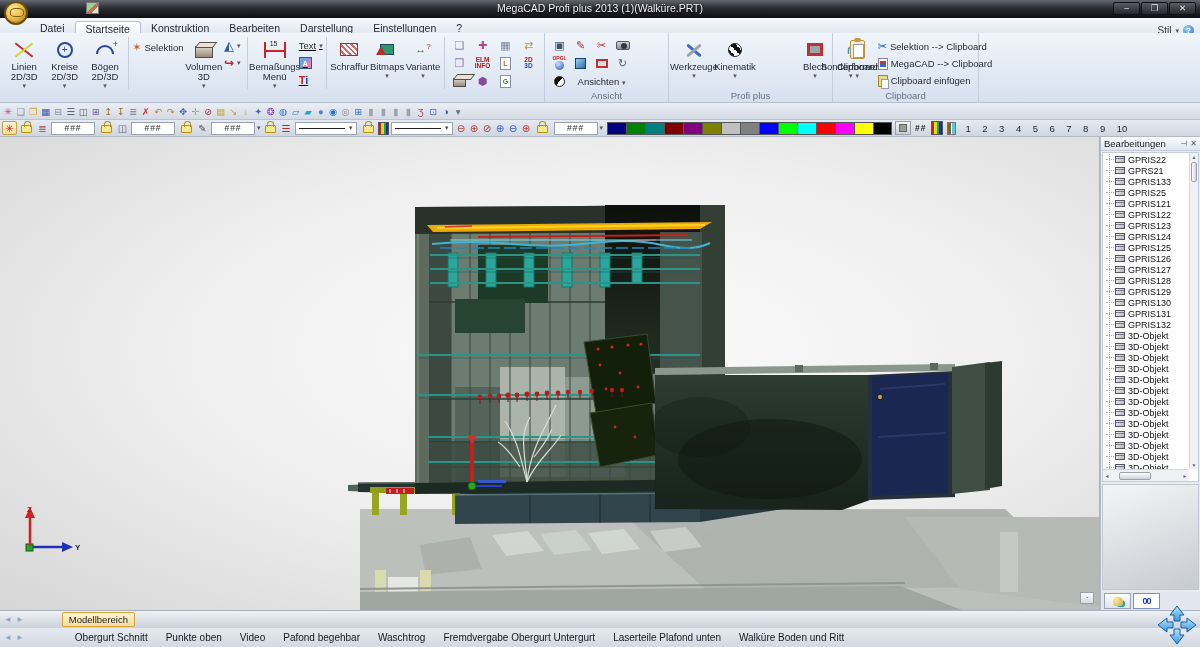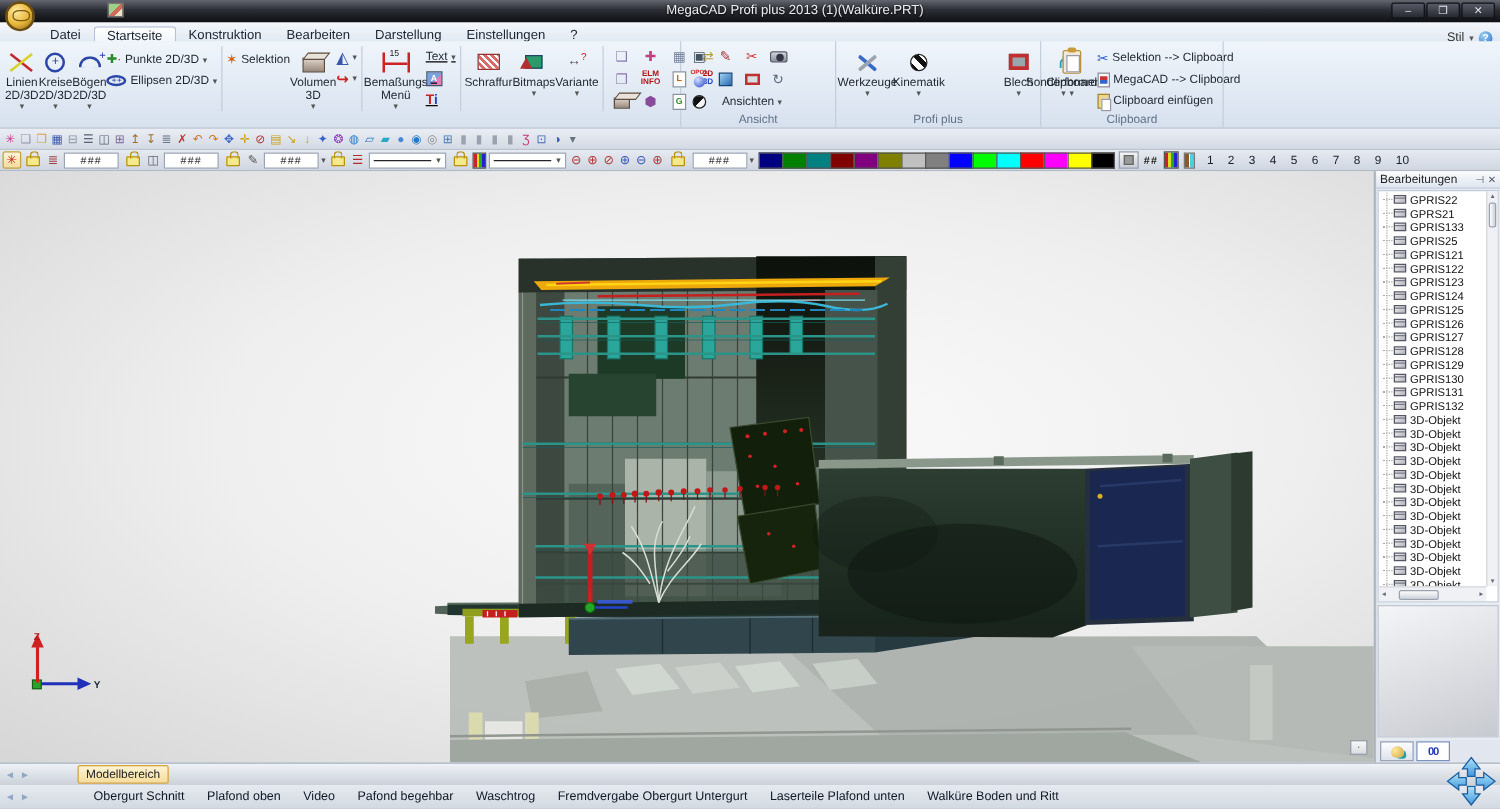--- a/index.html
+++ b/index.html
@@ -9,21 +9,21 @@
 
   
   .titlebar{position:absolute;top:0;left:0;right:0;height:18px;
     background:linear-gradient(#63666f,#2b2d34 45%,#0e0f13);color:#eceef2;
     font-size:10.5px;display:flex;align-items:center;}
   .app-icon{position:absolute;left:4px;top:1px;width:24px;height:24px;z-index:20;border-radius:50%;
     background:radial-gradient(circle at 35% 30%,#ffe9a0,#e8b63a 55%,#8a6210);border:2px solid #6b4e10;}
   .app-icon:after{content:"";position:absolute;left:4px;top:5px;width:12px;height:7px;border:1.5px solid #7a5a14;border-radius:40%;}
   .qa-icon{position:absolute;left:86px;top:2px;width:13px;height:12px;border:1px solid #777;
     background:linear-gradient(135deg,#9fd08a 0 45%,#d06a5a 45% 70%,#e8e2c8 70%);}
-  .tb-title{position:absolute;left:50%;transform:translateX(-50%);top:2px;text-shadow:0 1px 2px #000;white-space:nowrap;margin-left:36px;}
+  .tb-title{position:absolute;left:50%;transform:translateX(-50%);top:2px;text-shadow:0 1px 2px #000;white-space:nowrap;}
   .win-btns{position:absolute;right:4px;top:2px;display:flex;gap:1px;}
   .win-btn{width:27px;height:13px;background:linear-gradient(#575b66,#26282f);border:1px solid #121318;
     border-radius:2px;color:#e4e6ea;font-size:8.5px;line-height:11px;text-align:center;}
 
   
   .tabrow{position:absolute;top:18px;left:0;right:0;height:19px;
     background:linear-gradient(#f4f7fb,#dfe6f0);border-bottom:1px solid #c6d0de;
     display:flex;align-items:flex-end;font-size:10.5px;color:#1c2430;}
   .tabs{display:flex;margin-left:30px;}
   .tab{padding:1px 10px 1px 10px;cursor:default;}
@@ -252,32 +252,20 @@
         <span>Kreise 2D/3D</span>
           <span class="ddv">▾</span>
       </div>
       <div class="bigbtn">
         <span class="ic">
             <span class="ic-boegen"></span>
           </span>
         <span>Bögen 2D/3D</span>
           <span class="ddv">▾</span>
       </div>
-      <div class="rcol" style="padding-top:4px;">
-        <div class="smallrow">
-          <span class="ic-punkte"></span>
-          <span>Punkte 2D/3D</span>
-            <span class="ddv">▾</span>
-        </div>
-        <div class="smallrow">
-          <span class="ic-ellipse"></span>
-          <span>Ellipsen 2D/3D</span>
-            <span class="ddv">▾</span>
-        </div>
-      </div>
       <div class="vsep"></div>
       <div class="rcol" style="padding-top:4px;">
         <div class="smallrow">
           <span class="ic-expl"></span>
           <span>Selektion</span>
         </div>
       </div>
       <div class="bigbtn">
         <span class="ic">
             <span class="ic-cube"></span>
@@ -993,21 +981,21 @@
     <span class="navarr">◄</span>
     <span class="navarr">►</span>
     <span class="modeltab">Modellbereich</span>
   </div>
   <div class="srow2">
     <span class="navarr">◄</span>
     <span class="navarr">►</span>
     <span class="sheets">
 
     <span class="sheet">Obergurt Schnitt</span>
-        <span class="sheet">Plafond oben</span>
+        <span class="sheet">Punkte oben</span>
         <span class="sheet">Video</span>
         <span class="sheet">Pafond begehbar</span>
         <span class="sheet">Waschtrog</span>
         <span class="sheet">Fremdvergabe Obergurt Untergurt</span>
         <span class="sheet">Laserteile Plafond unten</span>
         <span class="sheet">Walküre Boden und Ritt</span>
       </span>
   </div>
 
   <svg class="compass" width="40" height="40" viewBox="0 0 40 40">

